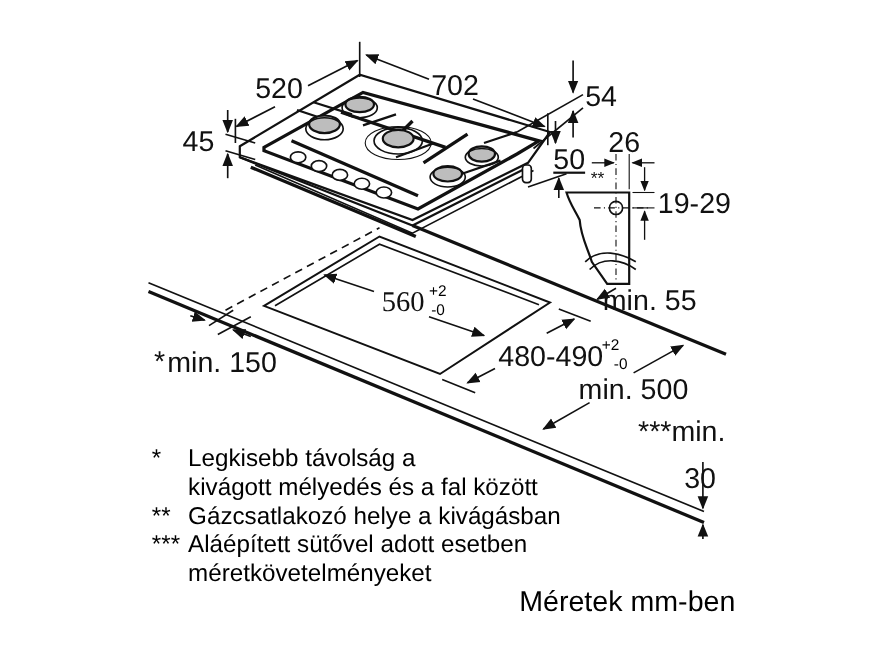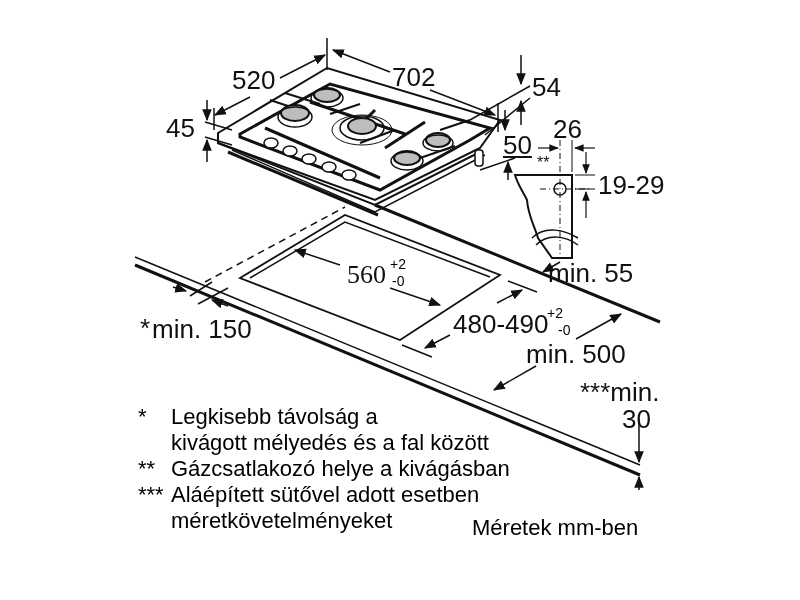--- a/index.html
+++ b/index.html
@@ -4,21 +4,21 @@
   <style>
     html, body { margin:0; padding:0; background:#ffffff; }
     body { width:800px; height:600px; overflow:hidden; position:relative; font-family:"Liberation Sans", sans-serif; color:#000; }
     svg#drawing { position:absolute; left:0; top:0; }
     .lbl { position:absolute; font-family:"Liberation Sans", sans-serif; font-size:26px; line-height:22px; white-space:nowrap; color:#111; }
     .sup { position:absolute; font-size:14px; line-height:14px; white-space:nowrap; }
     .notes { position:absolute; left:138px; top:404px; font-size:22px; line-height:26px; }
     .note-row { display:flex; }
     .note-mark { width:33px; flex:none; }
     .note-text { white-space:nowrap; }
-    .units { position:absolute; left:472px; top:515px; font-size:22px; }
+    .units { position:absolute; left:472px; top:531px; font-size:26px; }
   </style>
 </head>
 <body>
 
 <svg id="drawing" width="800" height="600" viewBox="0 0 800 600">
   <defs>
     <marker id="arr" viewBox="0 0 10 10" refX="9" refY="5" markerWidth="8" markerHeight="8" orient="auto-start-reverse">
       <path d="M0,1 L10,5 L0,9 Z" fill="#111"></path>
     </marker>
   </defs>
@@ -164,21 +164,21 @@
 <div class="lbl" style="left:453px;top:313px;">480-490</div>
 <div class="sup" style="left:547px;top:306px;">+2</div>
 <div class="sup" style="left:558px;top:323px;">-0</div>
 
 <div class="lbl" style="left:526px;top:343px;">min. 500</div>
 
 <div class="lbl" style="left:140px;top:317px;">*</div>
 <div class="lbl" style="left:152px;top:318px;">min. 150</div>
 
 <div class="lbl" style="left:580px;top:381px;">***min.</div>
-<div class="lbl" style="left:622px;top:408px;">30</div>
+<div class="lbl" style="left:622px;top:424px;">30</div>
 
 <div class="notes">
   <div class="note-row">
     <span class="note-mark">*</span>
     <div>
       <div class="note-text">Legkisebb távolság a</div>
       <div class="note-text">kivágott mélyedés és a fal között</div>
     </div>
   </div>
   <div class="note-row">

